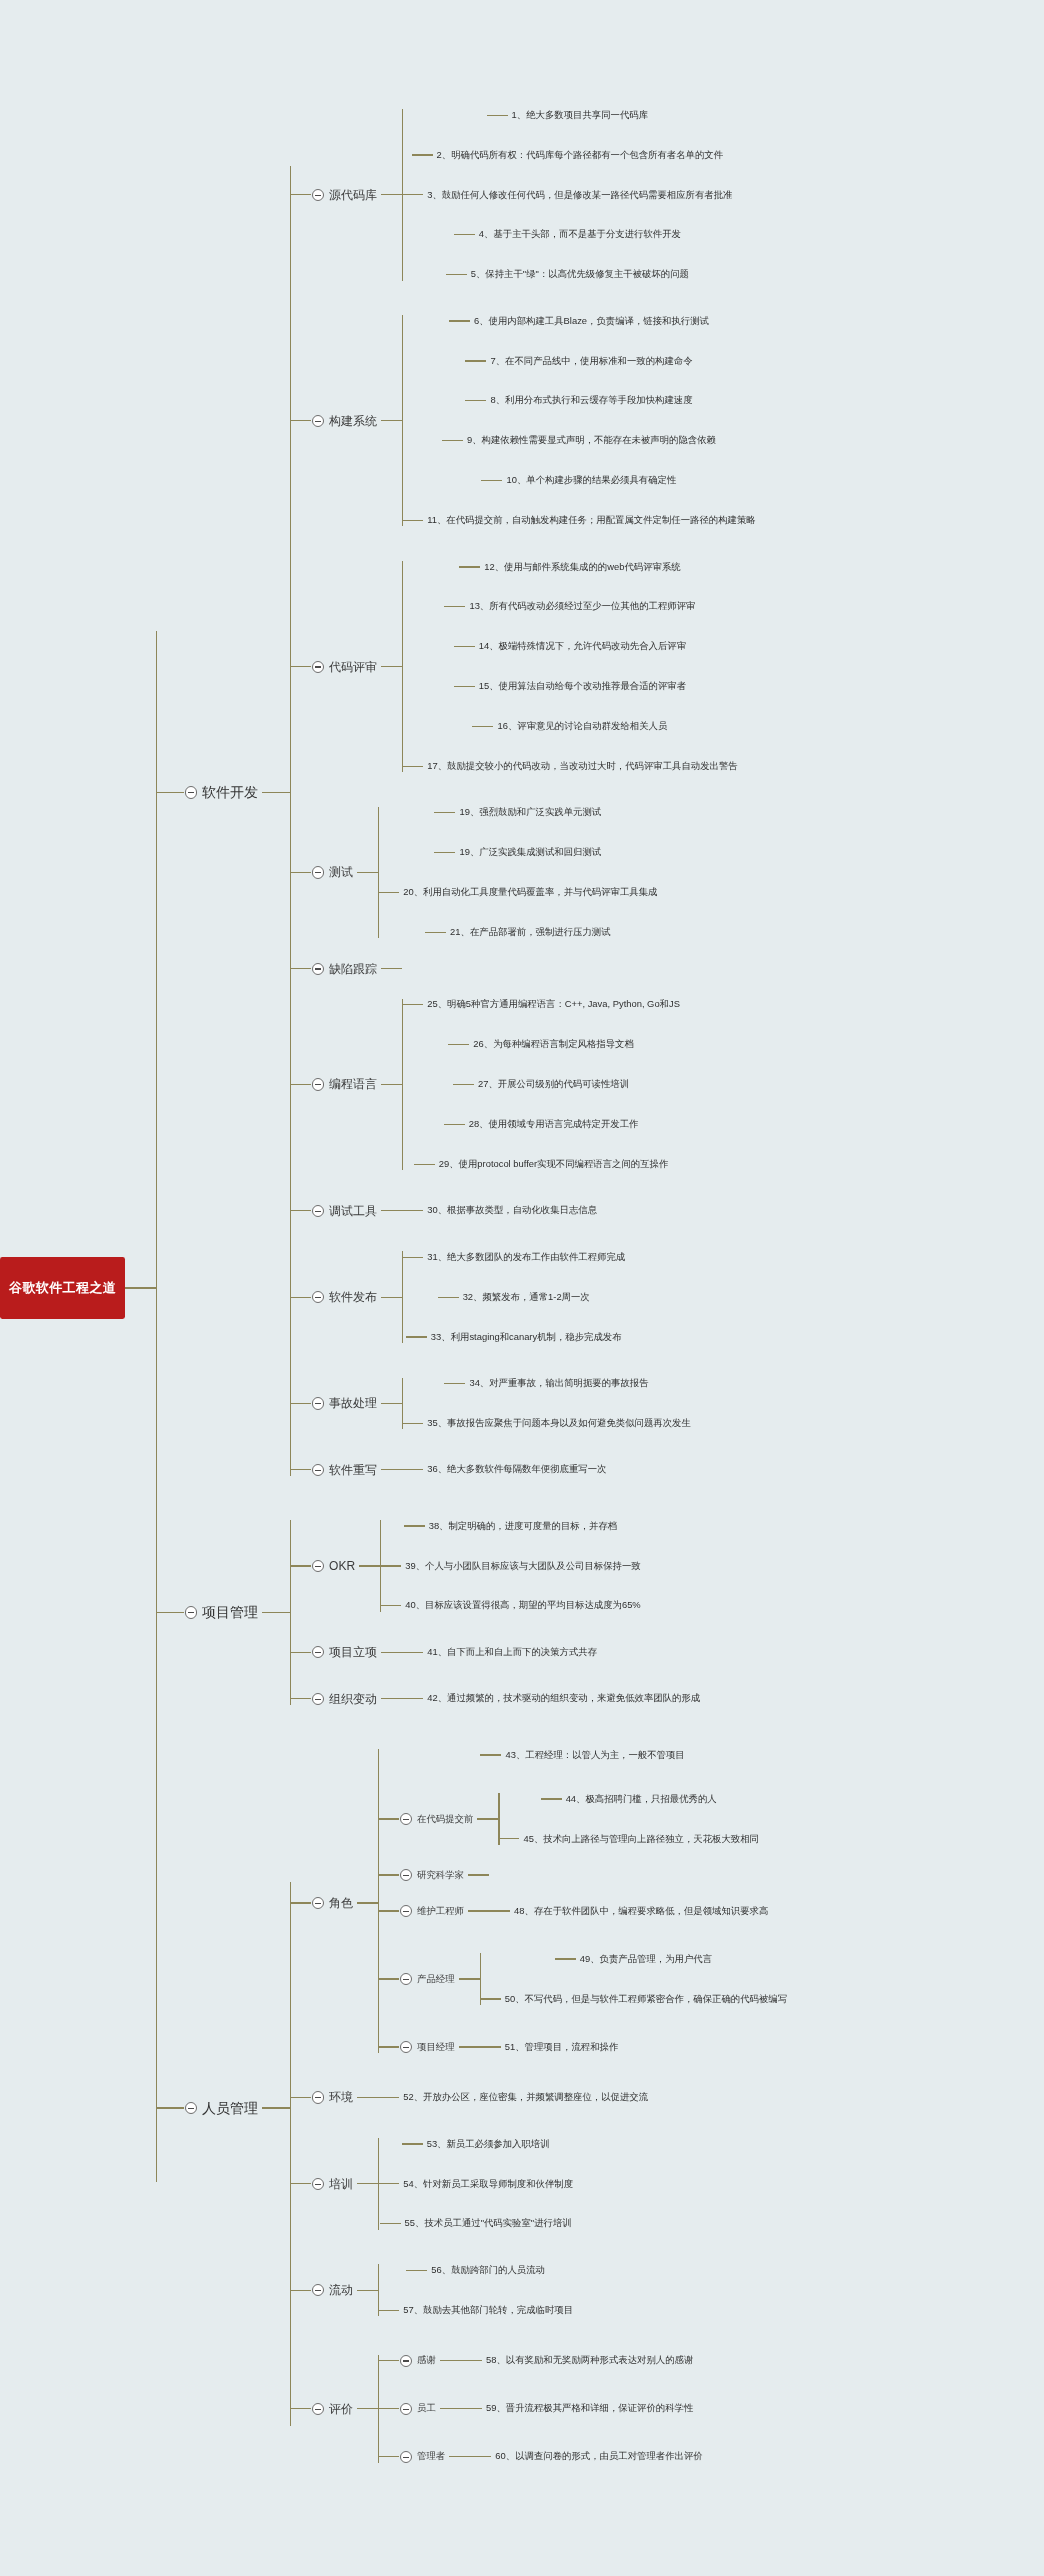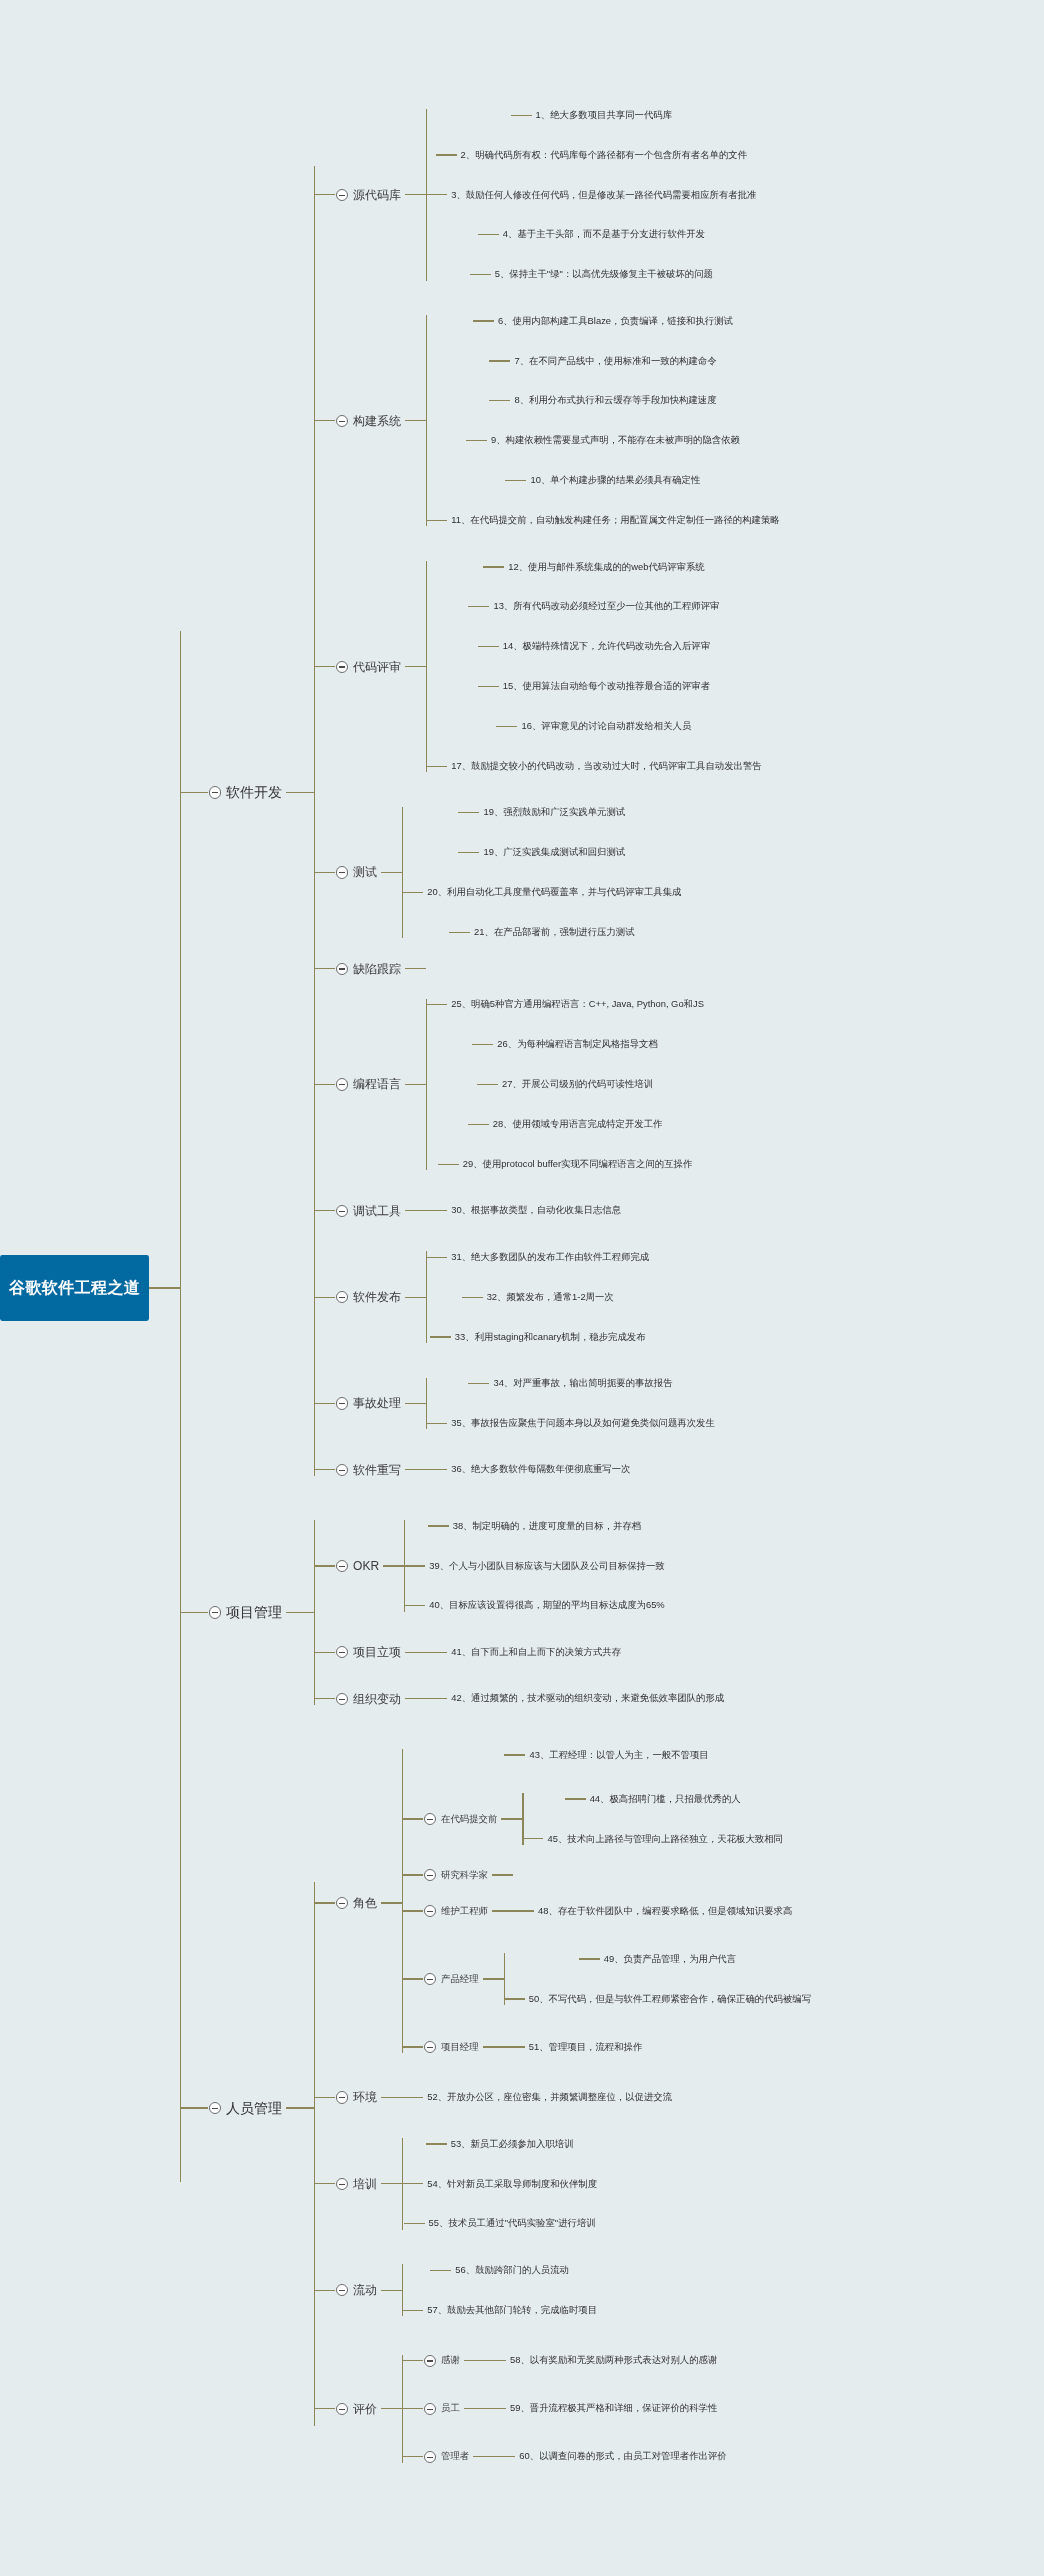--- a/index.html
+++ b/index.html
@@ -24,23 +24,23 @@
     padding: 0;
   }
 
   
   .root-wrap {
     display: flex;
     align-items: center;
     flex: 0 0 auto;
   }
   .root-node {
-    background: #0369a1;
+    background: #b91c1c;
     color: #ffffff;
-    font-size: 16px;
+    font-size: 13px;
     font-weight: bold;
     letter-spacing: 0.4px;
     padding: 23px 9px;
     border-radius: 2.4px;
     white-space: nowrap;
     line-height: 1.2;
   }
 
   
   ul.children {

